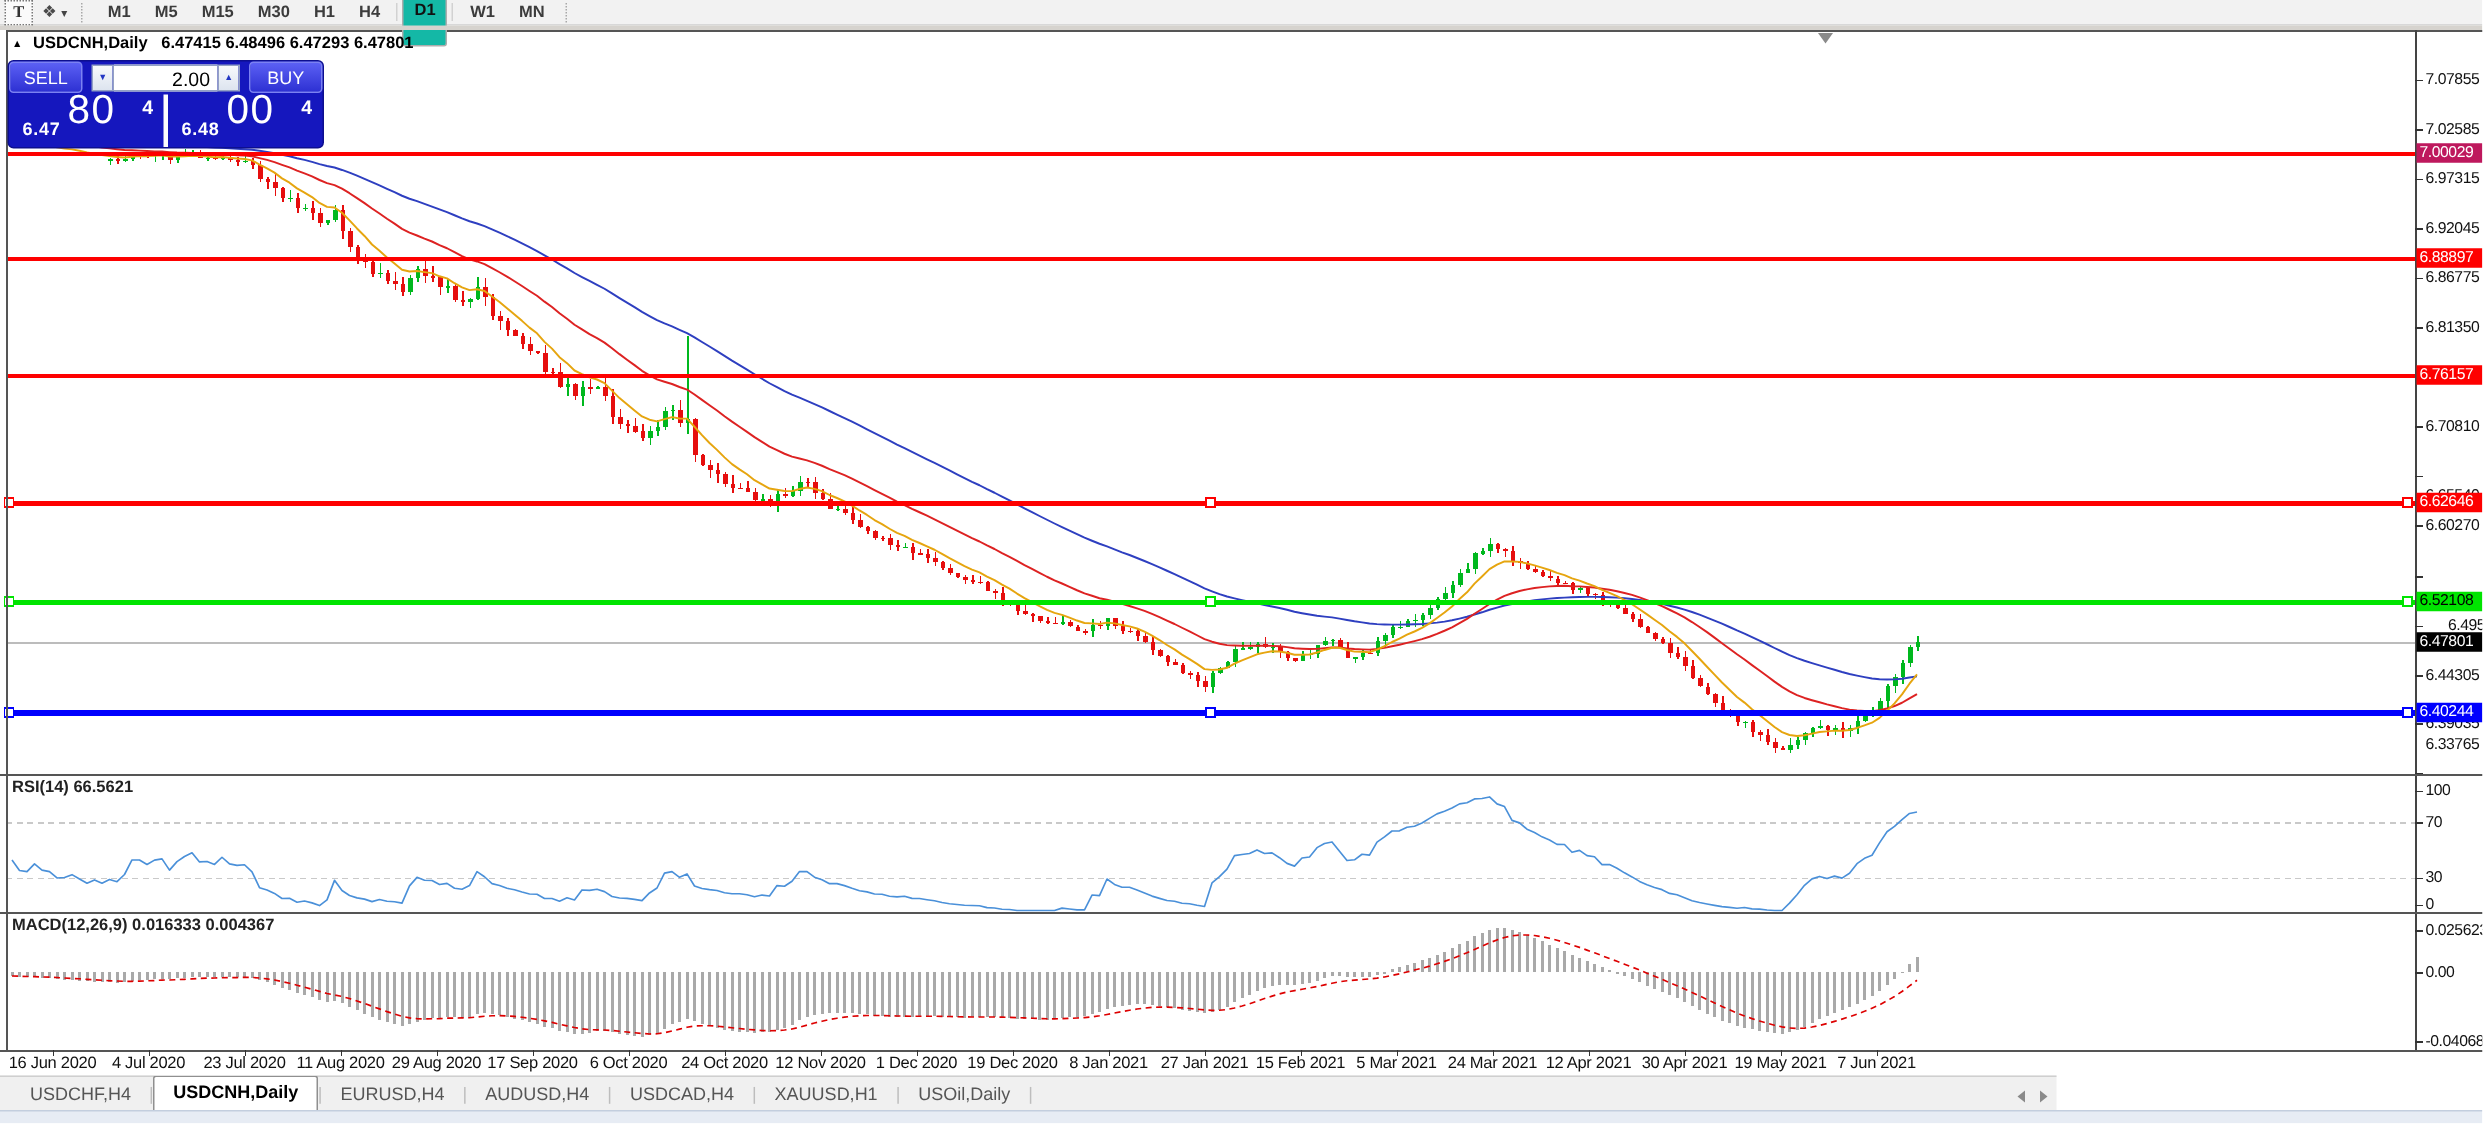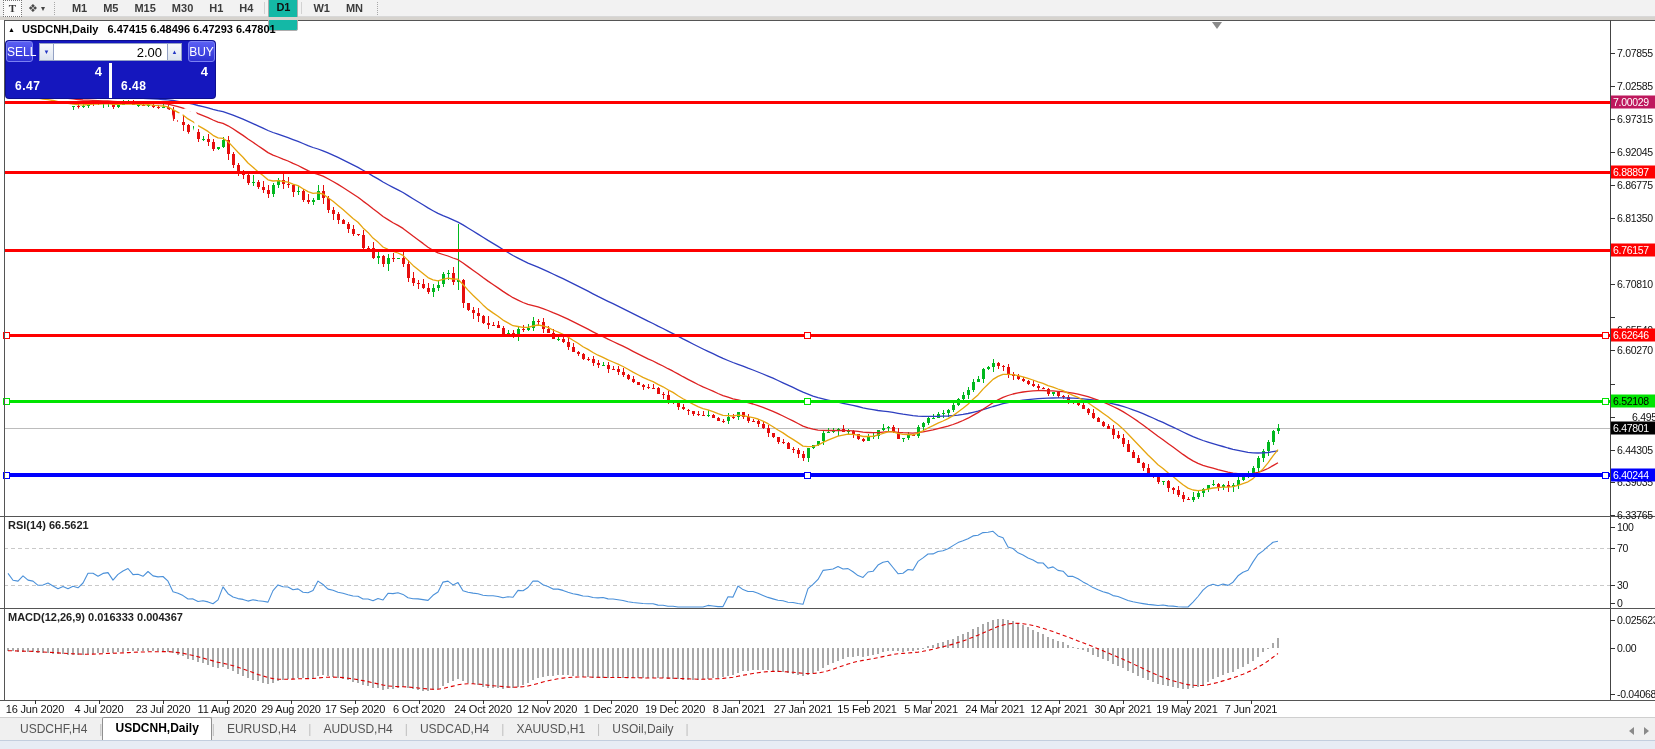--- a/index.html
+++ b/index.html
@@ -21,46 +21,46 @@
   #strip{position:absolute;left:0;top:17px;width:1655px;height:3px;background:#d6d3ce;}
 
   
   #chart-title{position:absolute;left:8px;top:23px;font-size:11px;font-weight:bold;color:#000;white-space:nowrap;}
   #chart-title .arrow{font-size:7px;position:relative;top:-1px;margin-right:4px;color:#000;}
   #chart-title .ohlc{margin-left:6px;}
 
   
   #trade-panel{position:absolute;left:6px;top:41px;width:209px;height:57px;background:#1517be;border-radius:3px;box-shadow:0 0 0 1px #0d0f8f;}
   .tp-top{position:absolute;left:0;top:0;width:100%;height:22px;display:flex;align-items:flex-start;}
-  .tp-btn{width:27px;height:21px;background:linear-gradient(#5b60f4,#2e31d3);color:#fff;font-size:12px;
+  .tp-btn{width:49px;height:21px;background:linear-gradient(#5b60f4,#2e31d3);color:#fff;font-size:12px;
     text-align:center;line-height:21px;border-radius:3px;border:1px solid #7b81f2;box-sizing:border-box;cursor:pointer;}
   .vol-group{flex:1;display:flex;align-items:center;padding:1px 6px 0 6px;height:20px;}
   .vol-btn{width:15px;height:18px;background:linear-gradient(#f7f9fc,#dde4ef);border:1px solid #93a1c4;
     color:#2336c4;display:flex;align-items:center;justify-content:center;box-sizing:border-box;cursor:pointer;}
   .vol-btn span{font-size:6px;line-height:6px;}
   .vol-box{flex:1;height:18px;background:#fff;border-top:1px solid #93a1c4;border-bottom:1px solid #93a1c4;
     color:#000;font-size:13px;text-align:right;padding:0 5px;line-height:17px;box-sizing:border-box;}
   .tp-prices{position:absolute;left:0;top:22px;width:100%;height:35px;display:flex;}
   .tp-price{flex:1;position:relative;color:#fff;cursor:pointer;}
   .tp-gap{width:3px;background:#fdfdfd;}
   .p-small{position:absolute;left:9px;bottom:5px;font-size:12px;font-weight:bold;letter-spacing:.5px;}
-  .p-big{position:absolute;left:39px;top:-5px;font-size:43px;font-weight:400;letter-spacing:1px;margin-top:40px;}
+  .p-big{position:absolute;left:39px;top:-5px;font-size:27px;font-weight:400;letter-spacing:1px;}
   .p-sup{position:absolute;right:7px;top:1px;font-size:13px;font-weight:bold;}
 
   
   #price-axis{position:absolute;left:1611px;top:0;width:44px;height:749px;font-size:10.5px;color:#111;}
   .ptick{position:absolute;left:6px;transform:translateY(-50%);letter-spacing:-.3px;white-space:nowrap;}
   .plabel{position:absolute;left:0;width:44px;height:13px;line-height:13px;padding-left:2px;
     box-sizing:border-box;letter-spacing:-.3px;transform:translateY(-50%);white-space:nowrap;}
   .ind-label{position:absolute;font-size:11px;font-weight:bold;color:#222;white-space:nowrap;}
   #date-axis{position:absolute;left:0;top:703px;width:1610px;height:14px;font-size:11px;color:#111;}
   .dlabel{position:absolute;transform:translateX(-50%);white-space:nowrap;letter-spacing:-.2px;top:0;}
 
   
-  #tabbar{position:absolute;left:0;top:717px;width:1655px;height:23px;background:#f0f0f0;
+  #tabbar{position:absolute;left:0;top:717px;width:1371px;height:23px;background:#f0f0f0;
     border-top:1px solid #cfcfcf;display:flex;align-items:flex-end;font-size:12px;color:#555;box-sizing:border-box;}
   .tab{padding:3px 12px 4px;white-space:nowrap;cursor:pointer;}
   .tab.active{background:#fff;border:1px solid #8f8f8f;border-bottom:none;color:#000;font-weight:bold;padding:3px 12px 5px;border-radius:2px 2px 0 0;}
   .tab-sep{color:#bdbdbd;padding:0 0 4px;}
   .tab-arrows{position:absolute;right:6px;bottom:5px;display:flex;gap:10px;}
   .arr{width:0;height:0;border-top:4px solid transparent;border-bottom:4px solid transparent;cursor:pointer;}
   .arr-left{border-right:5px solid #8a8a8a;}
   .arr-right{border-left:5px solid #8a8a8a;}
   #status{position:absolute;left:0;top:740px;width:1655px;height:9px;background:#e7ecf4;border-top:1px solid #c3cede;box-sizing:border-box;}
 </style>
@@ -951,21 +951,21 @@
       <div class="ptick" style="top: 152px;">6.92045</div>
       <div class="ptick" style="top: 185px;">6.86775</div>
       <div class="ptick" style="top: 218px;">6.81350</div>
       <div class="ptick" style="top: 284px;">6.70810</div>
       <div class="ptick" style="top: 330px;">6.65540</div>
       <div class="ptick" style="top: 350px;">6.60270</div>
       <div class="ptick" style="top: 384px; margin-top: 45px;">6.54845</div>
       <div class="ptick" style="top: 417px; margin-left: 15px;">6.49575</div>
       <div class="ptick" style="top: 450px;">6.44305</div>
       <div class="ptick" style="top: 482px;">6.39035</div>
-      <div class="ptick" style="top: 515px;">6.33765</div>
+      <div class="ptick" style="top: 496px;">6.33765</div>
       <div class="plabel" style="top: 102px; background: #be185d; color: rgb(255, 255, 255);">7.00029</div>
       <div class="plabel" style="top: 172px; background: rgb(254, 0, 0); color: rgb(255, 255, 255);">6.88897</div>
       <div class="plabel" style="top: 250px; background: rgb(254, 0, 0); color: rgb(255, 255, 255);">6.76157</div>
       <div class="plabel" style="top: 335px; background: rgb(254, 0, 0); color: rgb(255, 255, 255);">6.62646</div>
       <div class="plabel" style="top: 401px; background: rgb(0, 228, 0); color: rgb(0, 0, 0);">6.52108</div>
       <div class="plabel" style="top: 475px; background: rgb(0, 0, 254); color: rgb(255, 255, 255);">6.40244</div>
       <div class="plabel" style="top: 428px; background: rgb(0, 0, 0); color: rgb(255, 255, 255);">6.47801</div>
       <div class="ptick" style="top: 527px;">100</div>
       <div class="ptick" style="top: 548px;">70</div>
       <div class="ptick" style="top: 585px;">30</div>

